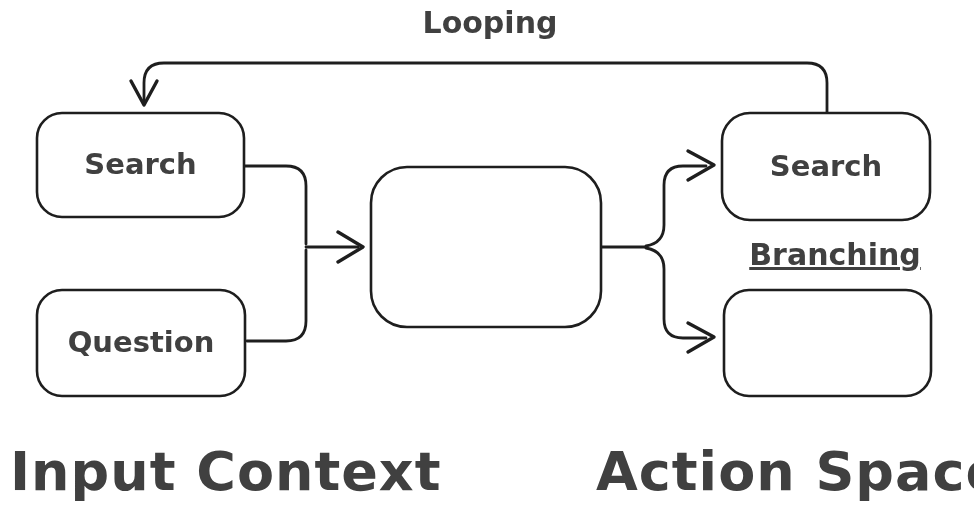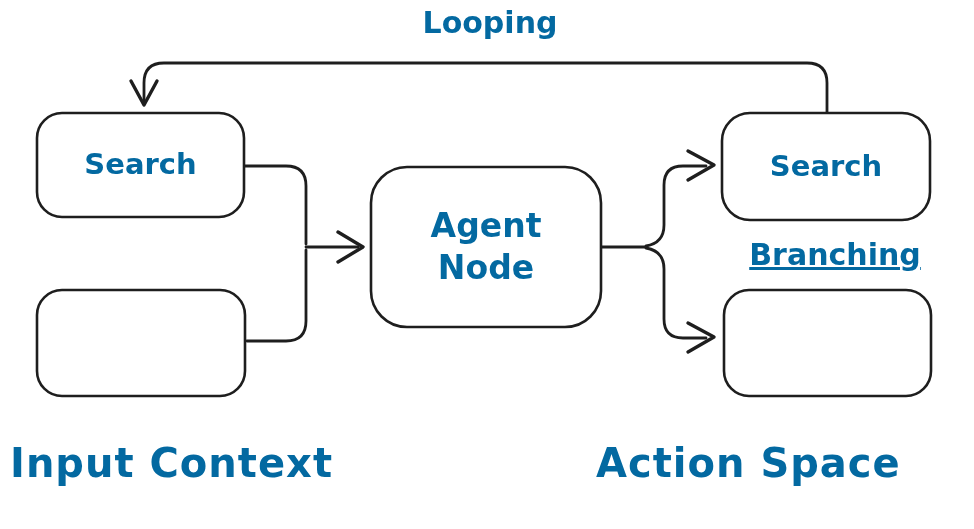--- a/index.html
+++ b/index.html
@@ -8,37 +8,37 @@
     width: 974px;
     height: 529px;
     background: #ffffff;
     font-family: "DejaVu Sans", sans-serif;
     color: #1e1e1e;
     overflow: hidden;
   }
   .stage svg { position: absolute; left: 0; top: 0; }
   .lbl {
     position: absolute;
-    color: #0369a1;
+    color: #404040;
     font-weight: bold;
     text-align: center;
     white-space: nowrap;
     user-select: none;
   }
   .node-lbl {
     display: flex;
     flex-direction: column;
     align-items: center;
     justify-content: center;
     line-height: 1.28;
     font-size: 29px;
   }
   .agent-size { font-size: 33px; }
   .edge-lbl { font-size: 30px; }
-  .big-lbl { font-size: 40px; letter-spacing: 1px; }
+  .big-lbl { font-size: 54px; letter-spacing: 1px; }
 </style>
 </head>
 <body>
 
 <div class="stage">
 
   <svg width="974" height="529" viewBox="0 0 974 529">
 
     <g fill="none" stroke="#1e1e1e" stroke-width="2.8" stroke-linecap="round" stroke-linejoin="round">
       <path d="M 245 166 H 286 Q 306 166 306 186 V 244"></path>
@@ -60,25 +60,24 @@
       <rect x="371" y="167" width="230" height="160" rx="36"></rect>
       <rect x="722" y="113" width="208" height="107" rx="28"></rect>
       <rect x="724" y="290" width="207" height="106" rx="25"></rect>
     </g>
   </svg>
 
   <div class="lbl node-lbl" style="left:37px; top:113px; width:207px; height:104px;">
     <span>Search</span>
   </div>
 
+  <div class="lbl node-lbl" style="left:37px; top:290px; width:208px; height:106px;">
+    <span>Question</span>
+  </div>
 
-  <div class="lbl node-lbl agent-size" style="left:371px; top:167px; width:230px; height:160px;">
-    <span>Agent</span>
-    <span>Node</span>
-  </div>
 
   <div class="lbl node-lbl" style="left:722px; top:113px; width:208px; height:107px;">
     <span>Search</span>
   </div>
 
 
   <div class="lbl edge-lbl" style="left:410px; top:5px; width:160px;">Looping</div>
 
   <div class="lbl edge-lbl" style="left:745px; top:237px; width:180px;text-decoration:underline;">Branching</div>
 

